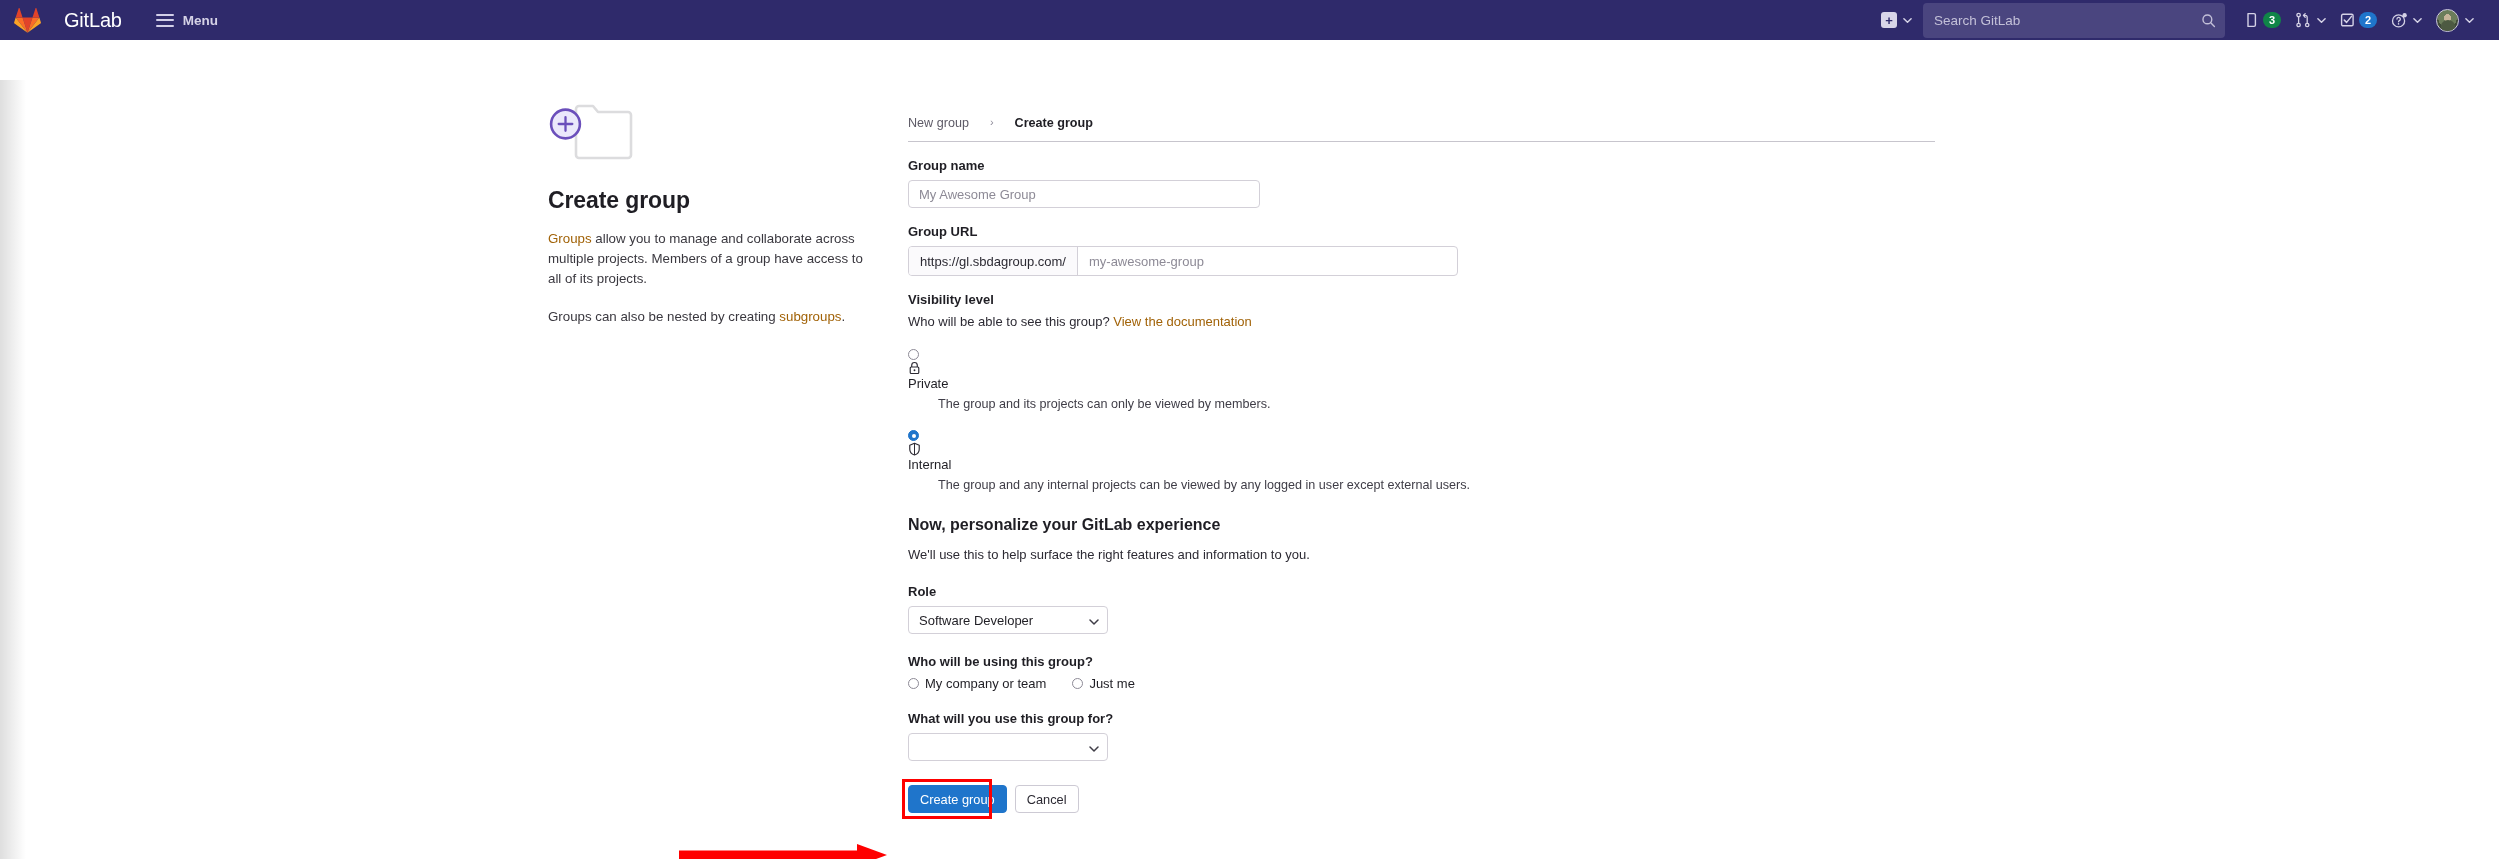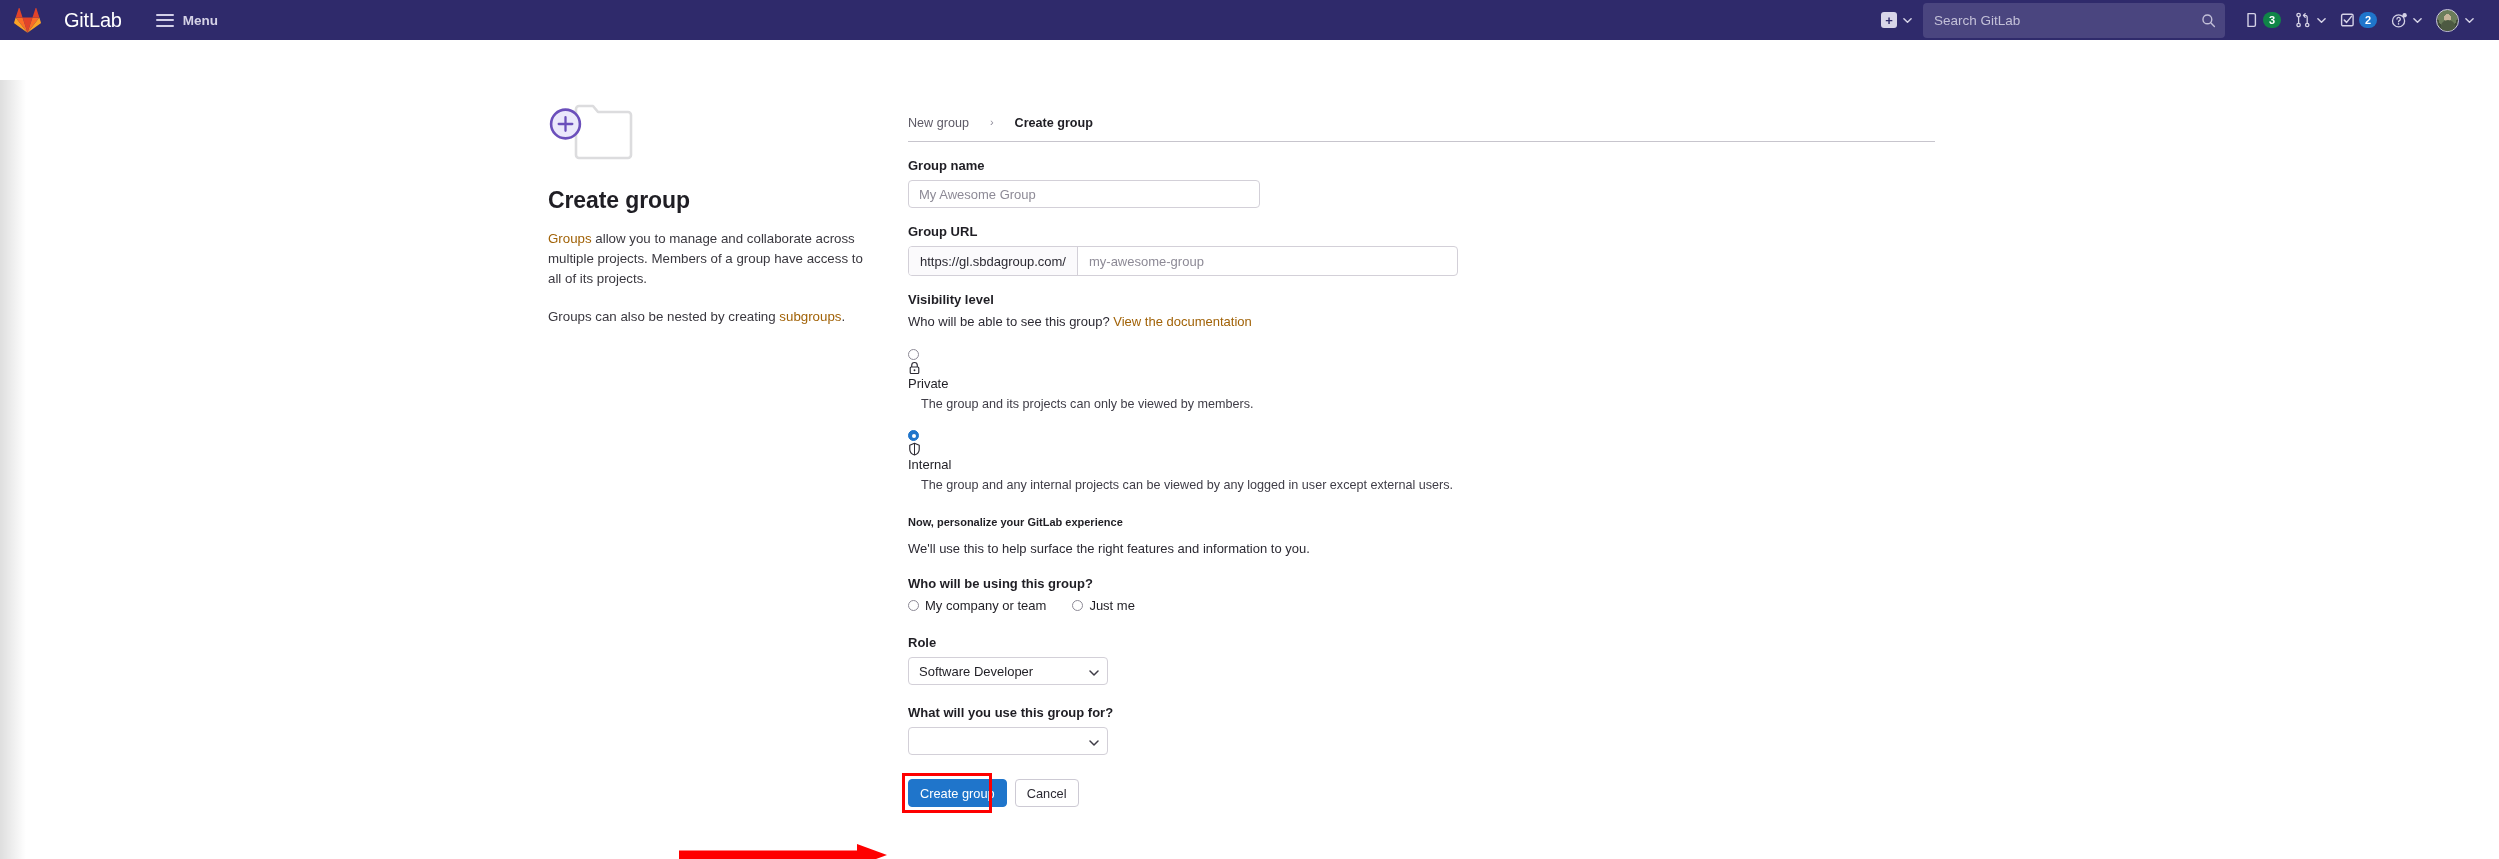--- a/index.html
+++ b/index.html
@@ -186,23 +186,23 @@
     margin: 4px 8px 0 0; flex: none; position: relative;
   }
   .radio.checked { border-color: #1f75cb; background: #1f75cb; }
   .radio.checked::after {
     content:""; position:absolute; left:50%; top:50%;
     width:4px; height:4px; border-radius:50%; background:#fff;
     transform: translate(-50%,-50%);
   }
   .vis-ico { width: 13px; height: 14px; margin: 1px 6px 0 0; flex: none; color: #2c2a33; }
   .vis-name { font-size: 13px; color: #1f1e24; line-height: 18px; }
-  .vis-desc { font-size: 12.6px; color: #3f3d47; margin: 0 0 13px 13px; line-height: 17px; }
-
-  .sect-title { font-size: 11px; font-weight: 700; color: #1f1e24; margin: 22px 0 13px 0; }
+  .vis-desc { font-size: 12.6px; color: #3f3d47; margin: 0 0 13px 30px; line-height: 17px; }
+
+  .sect-title { font-size: 16px; font-weight: 700; color: #1f1e24; margin: 22px 0 13px 0; }
 
   .select-box {
     width: 200px; height: 28px;
     border: 1px solid #d3d0d8; border-radius: 4px; background: #fff;
     display: flex; align-items: center; justify-content: space-between;
     padding: 0 8px 0 10px;
     font-size: 13px; color: #1f1e24;
   }
   .select-box .cv { width: 10px; height: 10px; color: #3f3d47; }
 
@@ -424,47 +424,47 @@
             </svg>
         </span>
         <span class="vis-name">Internal</span>
       </div>
       <div class="vis-desc">The group and any internal projects can be viewed by any logged in user except external users.</div>
     </div>
 
     <div class="sect-title">Now, personalize your GitLab experience</div>
     <p class="sub-text">We'll use this to help surface the right features and information to you.</p>
 
-    <div class="field-block" style="margin-top:20px">
-      <label class="flabel">Who will be using this group?</label>
-      <div class="inline-radios">
-        <span class="opt">
-          <span class="radio"></span>
-          <span>My company or team</span>
-        </span>
-        <span class="opt">
-          <span class="radio"></span>
-          <span>Just me</span>
-        </span>
-      </div>
-    </div>
-
     <div class="field-block" style="margin-top:22px">
       <label class="flabel">Role</label>
       <div class="select-box">
         <span>Software Developer</span>
         <span class="cv">
           <svg viewBox="0 0 10 10" width="10" height="10">
               <path d="M1 3l4 4 4-4" stroke="#3f3d47" stroke-width="1.5" fill="none" stroke-linecap="round" stroke-linejoin="round"></path>
             </svg>
         </span>
       </div>
     </div>
 
     <div class="field-block" style="margin-top:20px">
+      <label class="flabel">Who will be using this group?</label>
+      <div class="inline-radios">
+        <span class="opt">
+          <span class="radio"></span>
+          <span>My company or team</span>
+        </span>
+        <span class="opt">
+          <span class="radio"></span>
+          <span>Just me</span>
+        </span>
+      </div>
+    </div>
+
+    <div class="field-block" style="margin-top:20px">
       <label class="flabel">What will you use this group for?</label>
       <div class="select-box">
         <span></span>
         <span class="cv">
           <svg viewBox="0 0 10 10" width="10" height="10">
               <path d="M1 3l4 4 4-4" stroke="#3f3d47" stroke-width="1.5" fill="none" stroke-linecap="round" stroke-linejoin="round"></path>
             </svg>
         </span>
       </div>
     </div>

